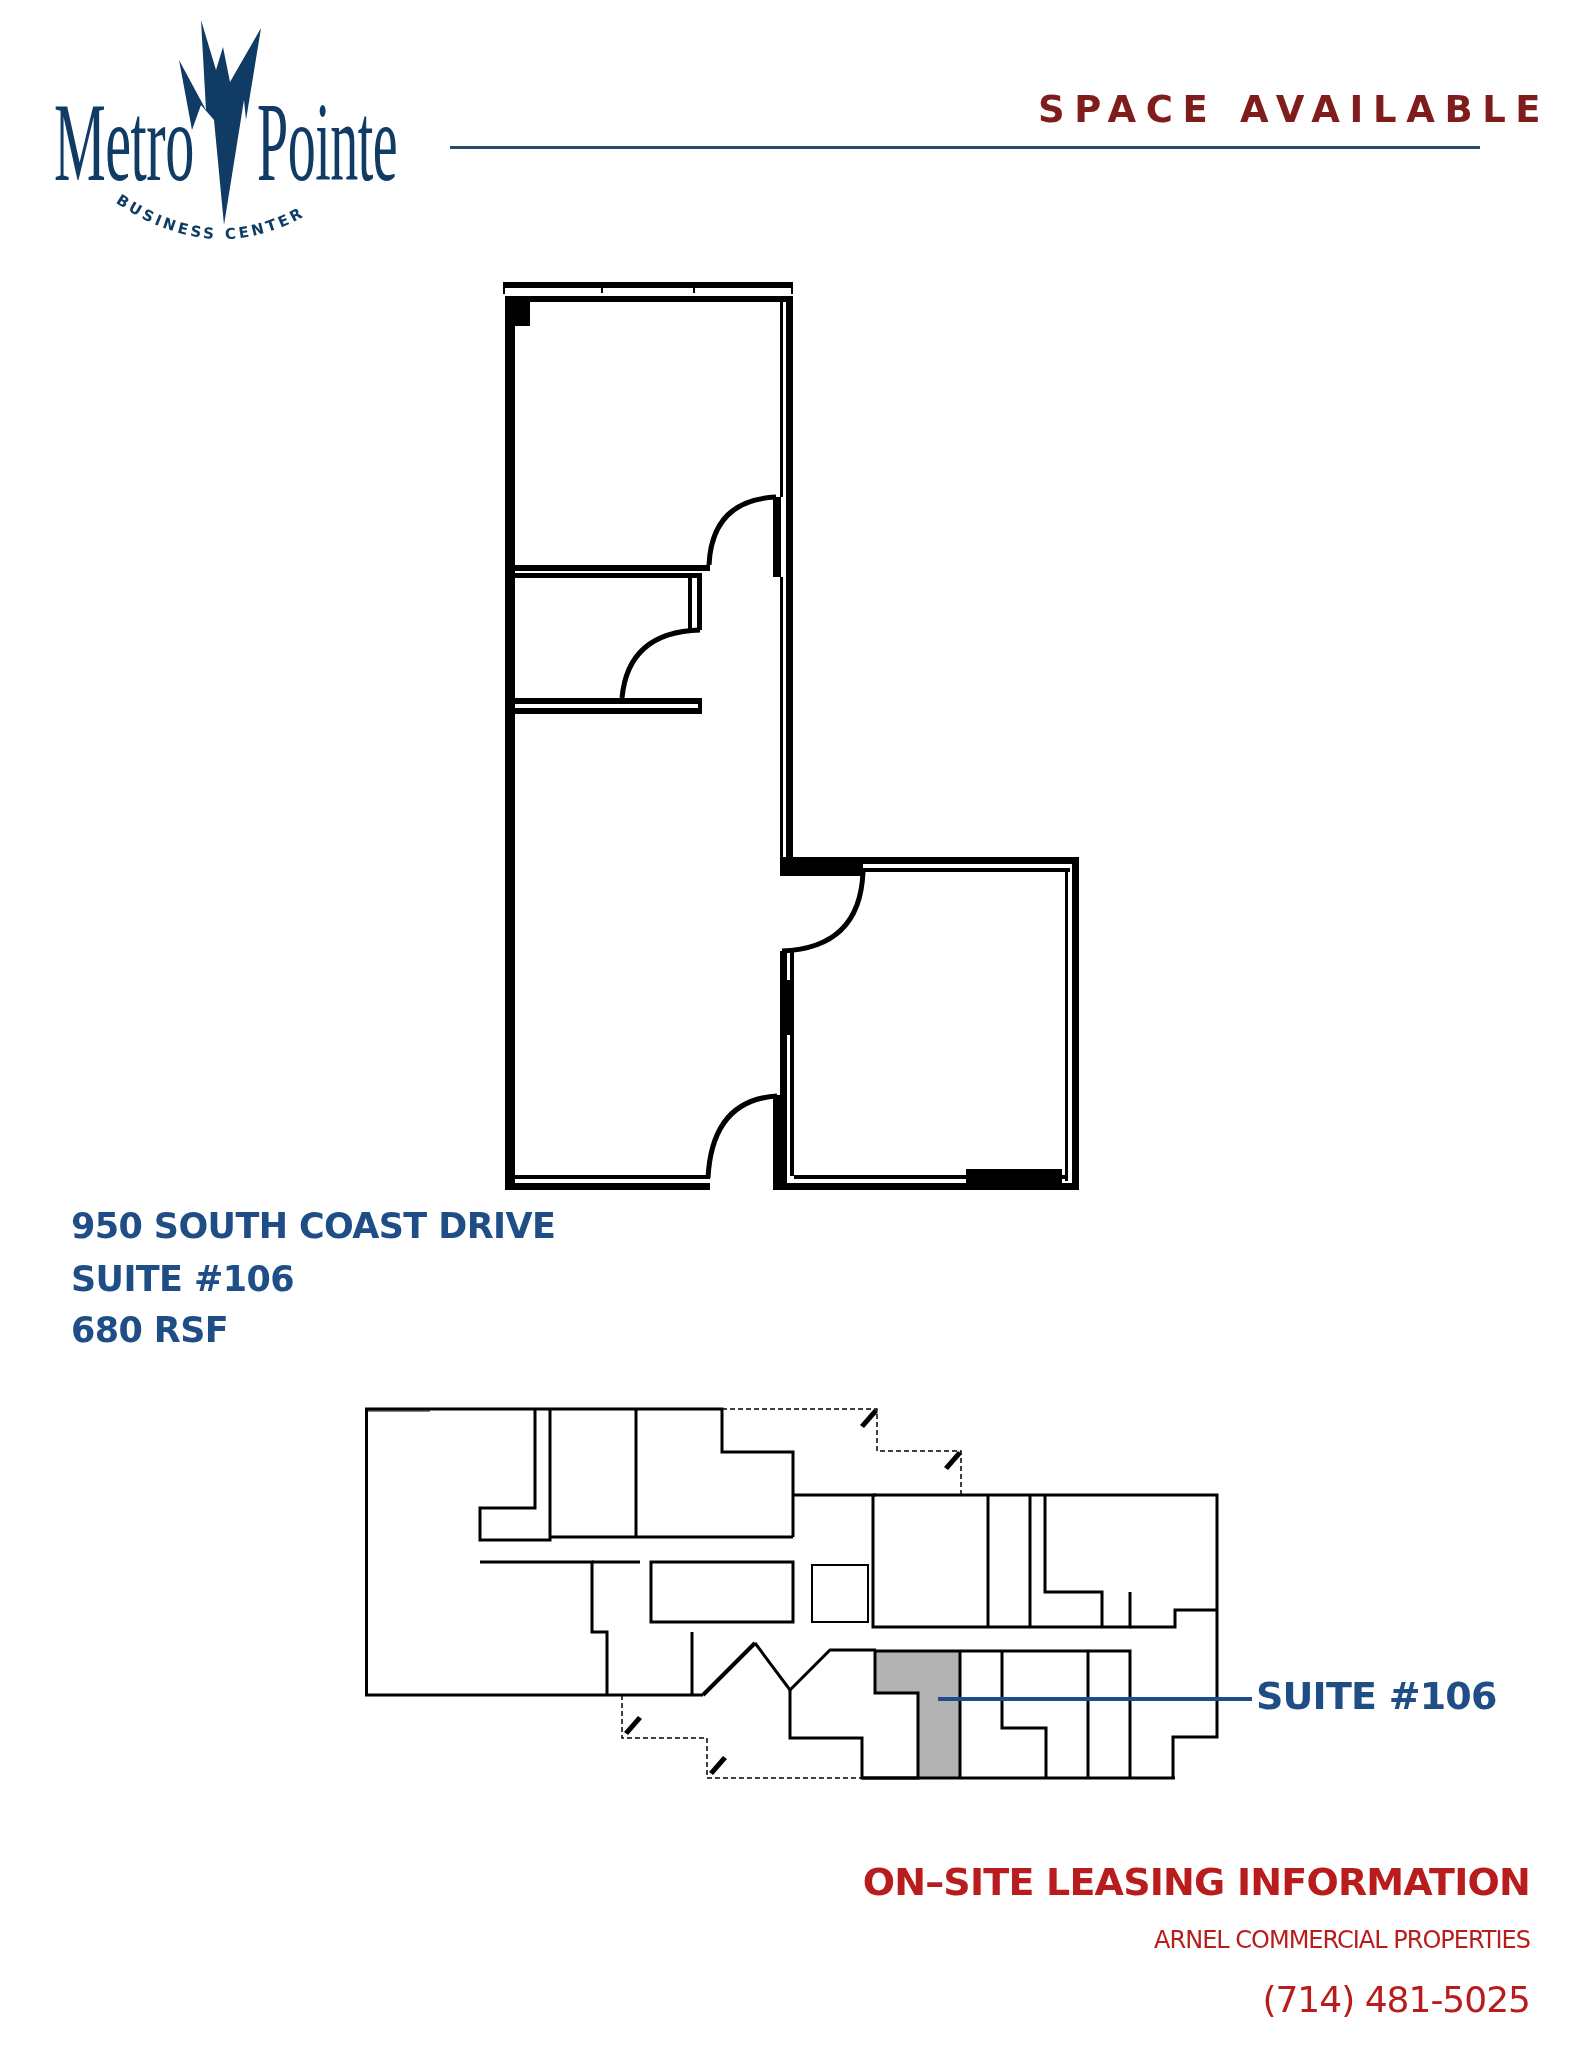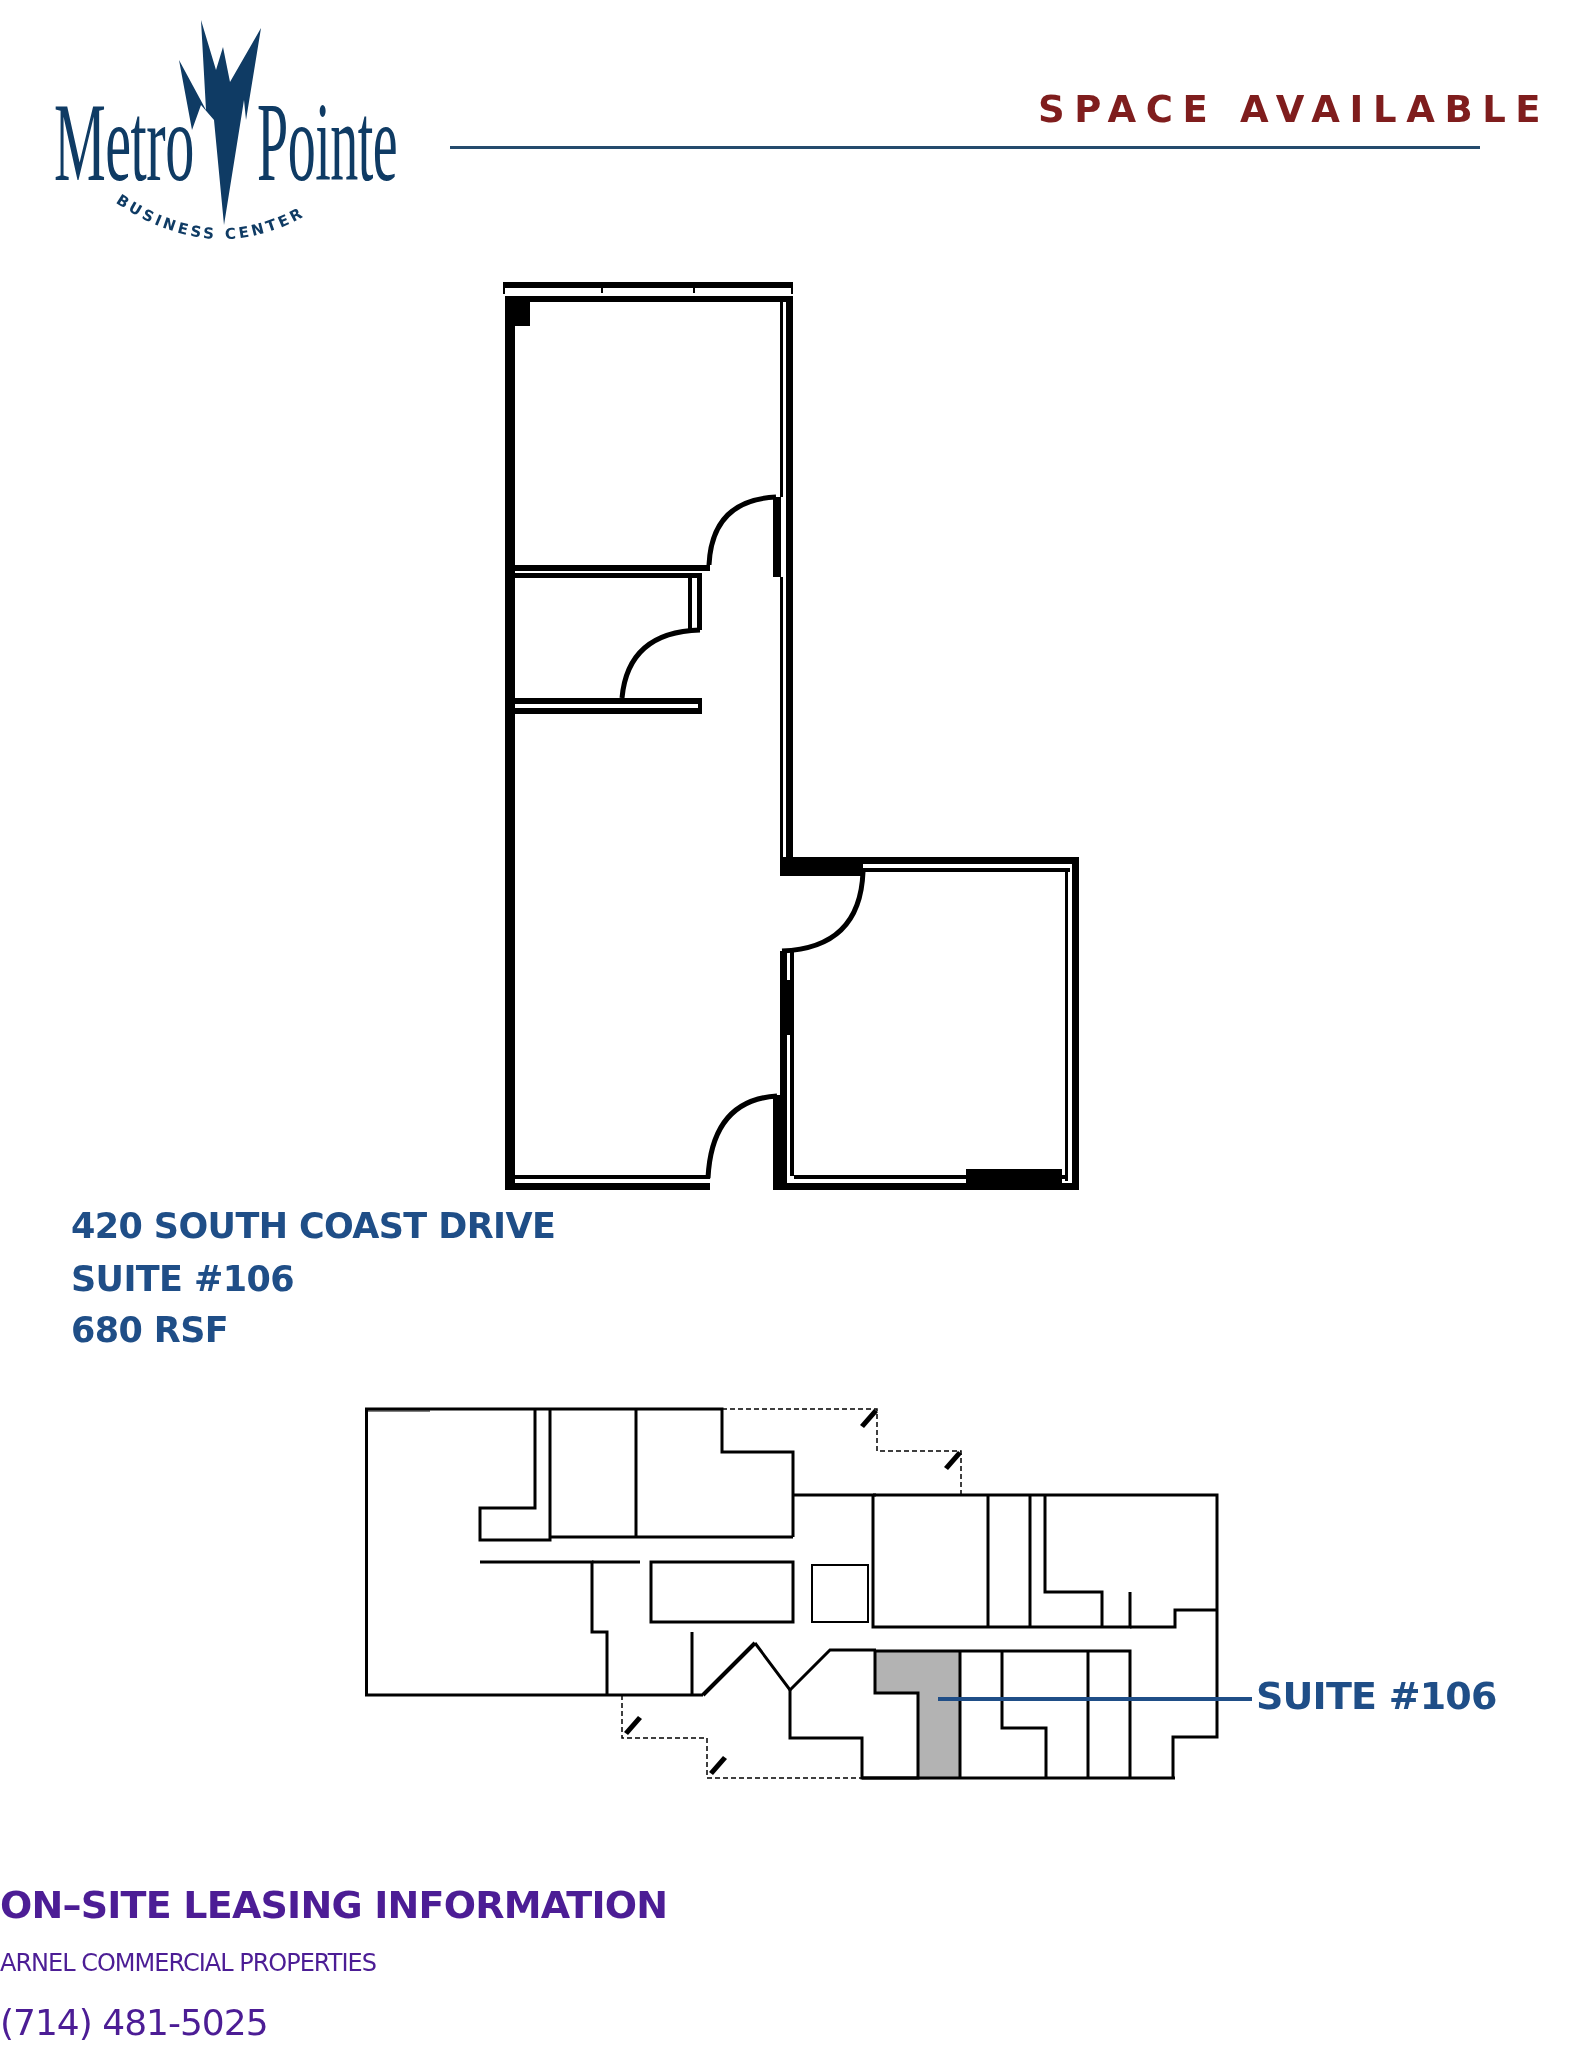--- a/index.html
+++ b/index.html
@@ -9,21 +9,21 @@
   .logo-word { position: absolute; font-family: "Liberation Serif", "DejaVu Serif", serif; color: #0f3b64; font-size: 112px; line-height: 1; transform-origin: left top; letter-spacing: -1px; }
   #logo-metro { left: 14px; top: 76px; transform: scaleX(0.52); }
   #logo-pointe { left: 217px; top: 76px; transform: scaleX(0.5); }
   #header-title { left: 1038px; top: 88px; font-family: "DejaVu Sans", sans-serif; font-weight: bold; font-size: 37px; letter-spacing: 9.6px; color: #7f1d1d; white-space: nowrap; }
   #header-rule { left: 450px; top: 146px; width: 1030px; height: 3px; background: #254b6d; }
   .addr { left: 71px; font-family: "DejaVu Sans", sans-serif; font-weight: bold; font-size: 35px; color: #1f4e87; white-space: nowrap; letter-spacing: -0.6px; }
   #addr-1 { top: 1206px; }
   #addr-2 { top: 1259px; }
   #addr-3 { top: 1310px; }
   #suite-label { left: 1256px; top: 1674px; font-family: "DejaVu Sans", sans-serif; font-weight: bold; font-size: 38px; color: #1f4e87; white-space: nowrap; letter-spacing: -0.8px; }
-  .foot { left: 0; width: 1530px; text-align: left; color: #4c1d95; white-space: nowrap; margin-top: 23px; }
+  .foot { left: 0; width: 1530px; text-align: right; color: #b91c1c; white-space: nowrap; }
   #foot-1 { top: 1860px; font-family: "DejaVu Sans", sans-serif; font-weight: bold; font-size: 38px; letter-spacing: -0.8px; }
   #foot-2 { top: 1926px; font-family: "DejaVu Sans", sans-serif; font-size: 24px; letter-spacing: -1px; }
   #foot-3 { top: 1979px; font-family: "DejaVu Sans", sans-serif; font-size: 36px; letter-spacing: -1px; }
   svg.plan { position: absolute; left: 0; top: 0; }
 </style>
 </head>
 <body>
 
 <div id="logo" class="abs">
   <svg width="370" height="260" viewBox="0 0 370 260" style="position:absolute;left:0;top:0">
@@ -93,21 +93,21 @@
     <rect x="966" y="1169" width="96" height="14"></rect>
   </g>
   <g fill="none" stroke="#000" stroke-width="5">
     <path d="M 776 497 Q 712 500 709 565"></path>
     <path d="M 700 630 Q 628 632 622 698"></path>
     <path d="M 863 872 Q 860 948 782 951"></path>
     <path d="M 777 1096 Q 712 1100 708 1178"></path>
   </g>
 </svg>
 
-<div id="addr-1" class="abs addr">420 SOUTH COAST DRIVE</div>
+<div id="addr-1" class="abs addr">950 SOUTH COAST DRIVE</div>
 <div id="addr-2" class="abs addr">SUITE #106</div>
 <div id="addr-3" class="abs addr">680 RSF</div>
 
 <svg class="plan" width="1580" height="2048" viewBox="0 0 1580 2048" style="pointer-events:none">
 
   <polygon points="875,1652 960,1652 960,1778 918,1778 918,1693 875,1693" fill="#b3b3b3"></polygon>
   <g fill="none" stroke="#000" stroke-width="3">
 
     <rect x="365" y="1409" width="3" height="286" fill="#000" stroke="none"></rect>
     <path d="M 365 1409 L 722 1409 L 722 1452 L 793 1452 L 793 1537"></path>

